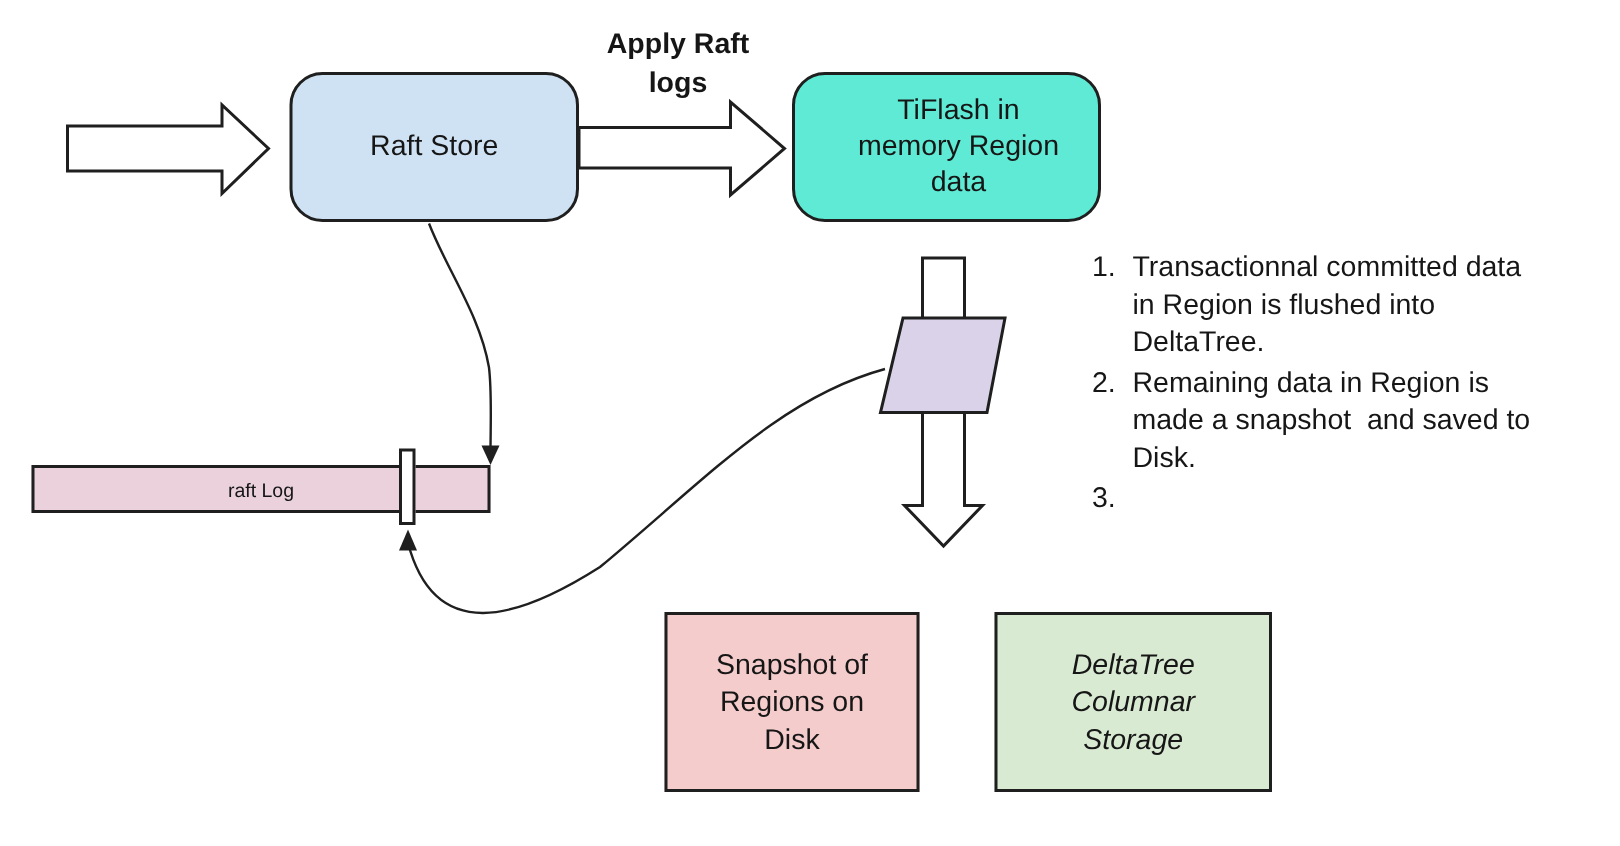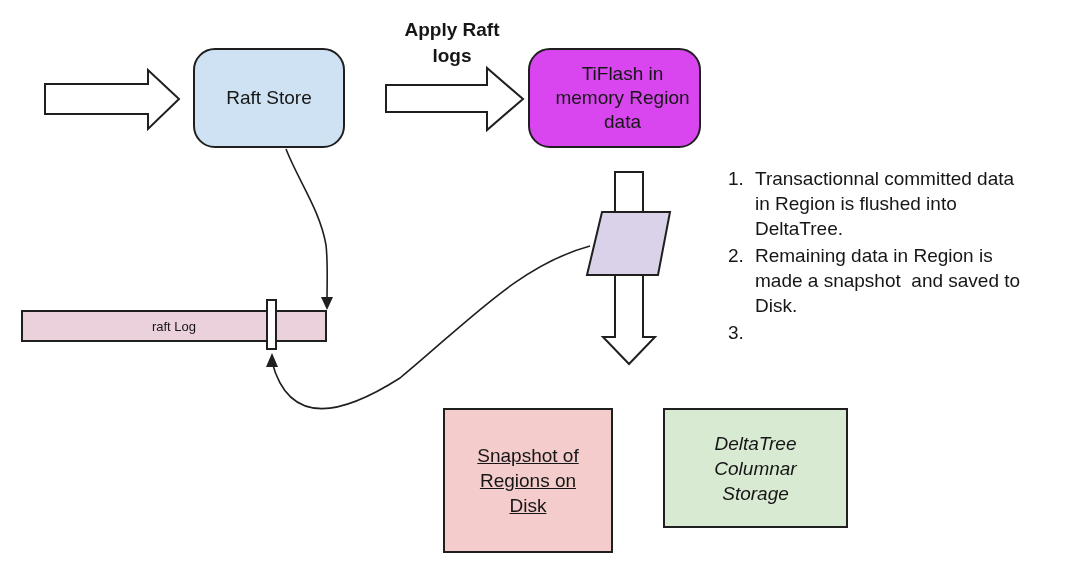--- a/index.html
+++ b/index.html
@@ -41,37 +41,37 @@
 
     <path d="M 590,246 C 520,265 470,320 400,378 C 345,413 290,430 272,362" fill="none" stroke-width="1.6" style="stroke: rgb(31, 31, 31);"></path>
     <polygon points="266,367 278,367 272,353" style="fill: rgb(31, 31, 31);"></polygon>
 
     <polygon points="602,212 670,212 658,275 587,275" stroke-width="2" style="fill: rgb(217, 210, 233); stroke: rgb(31, 31, 31);"></polygon>
 
     <path d="M 286,149 C 298,180 320,210 326,245 C 328,262 327,285 327,301" fill="none" stroke-width="1.6" style="stroke: rgb(31, 31, 31);"></path>
     <polygon points="321,297 333,297 327,310" style="fill: rgb(31, 31, 31);"></polygon>
   </svg>
 
-  <div class="node rounded" style="left: 193px; top: 48px; width: 152px; height: 100px; background-color: rgb(207, 226, 243);">
+  <div class="node rounded" style="left: 193px; top: 48px; width: 193px; height: 100px; background-color: rgb(207, 226, 243);">
     <span>Raft Store</span>
   </div>
 
-  <div class="node rounded" style="left: 528px; top: 48px; width: 173px; height: 100px; background-color: #d946ef; padding-left: 16px;">
+  <div class="node rounded" style="left: 528px; top: 48px; width: 206px; height: 100px; background-color: #5eead4; padding-left: 16px;">
     <span>TiFlash in
 memory Region
 data</span>
   </div>
 
   <div id="raft-log-bar" style="left: 21px; top: 310px; width: 306px; height: 32px; background-color: rgb(234, 209, 220);">
     <span>raft Log</span>
   </div>
 
   <div id="log-slot" style="left: 266px; top: 299px; width: 11px; height: 51px; background-color: rgb(255, 255, 255);"></div>
 
-  <div class="node" style="left: 443px; top: 408px; width: 170px; height: 145px; line-height: 25px; background-color: rgb(244, 204, 204); text-decoration: underline;">
+  <div class="node" style="left: 443px; top: 408px; width: 170px; height: 120px; line-height: 25px; background-color: rgb(244, 204, 204);">
     <span>Snapshot of
 Regions on
 Disk</span>
   </div>
 
   <div class="node" style="left: 663px; top: 408px; width: 185px; height: 120px; line-height: 25px; background-color: rgb(217, 234, 211); font-style: italic;">
     <span>DeltaTree
 Columnar
 Storage</span>
   </div>

